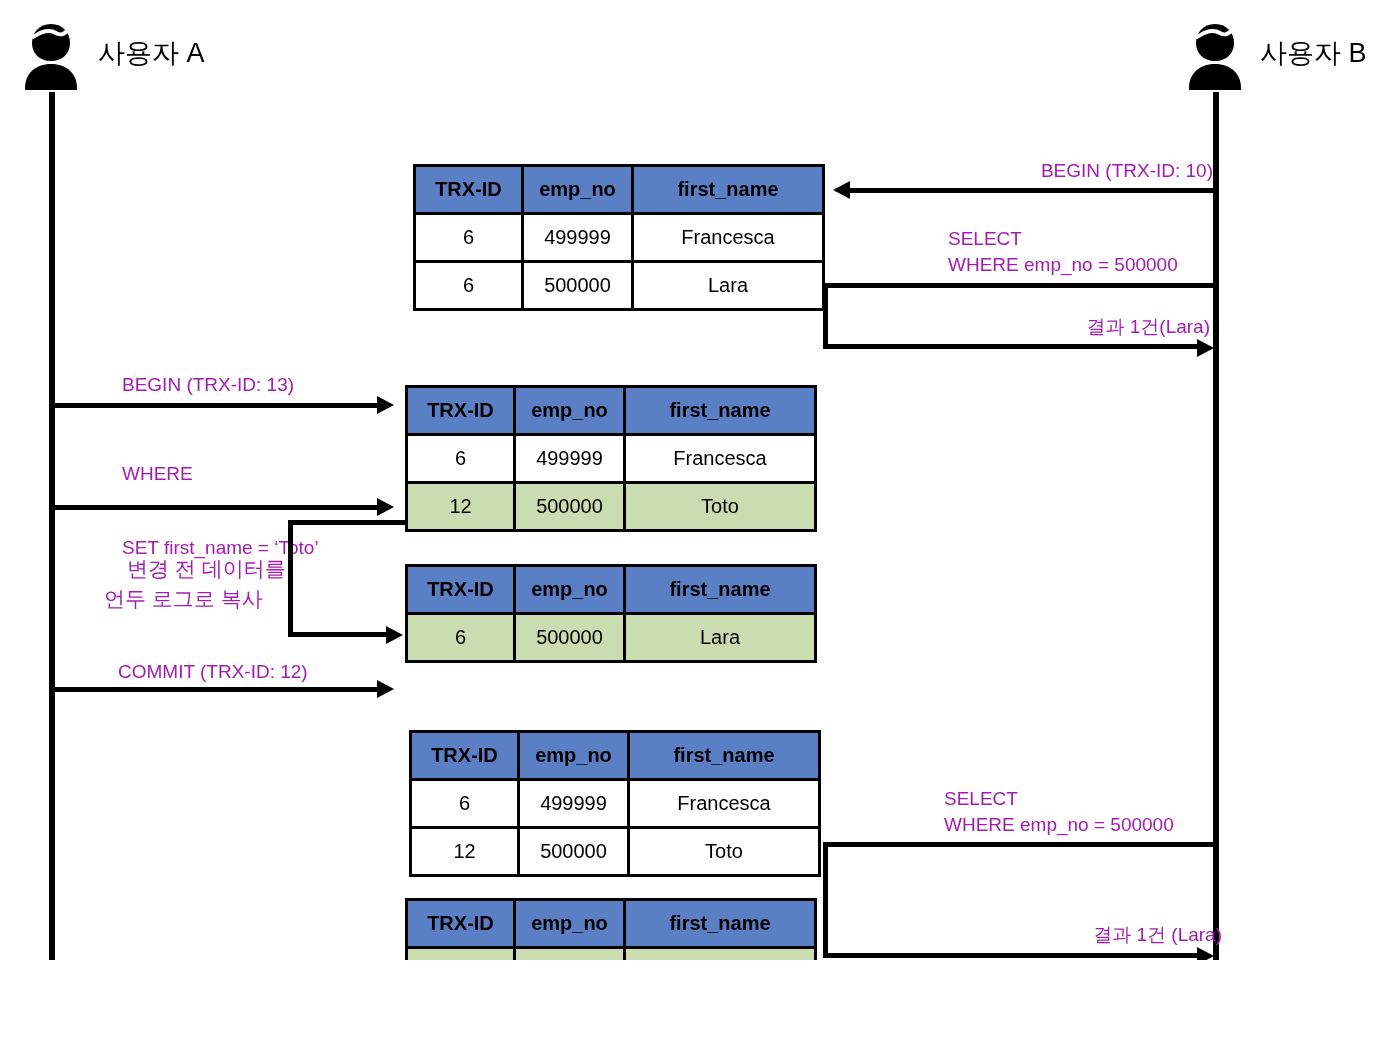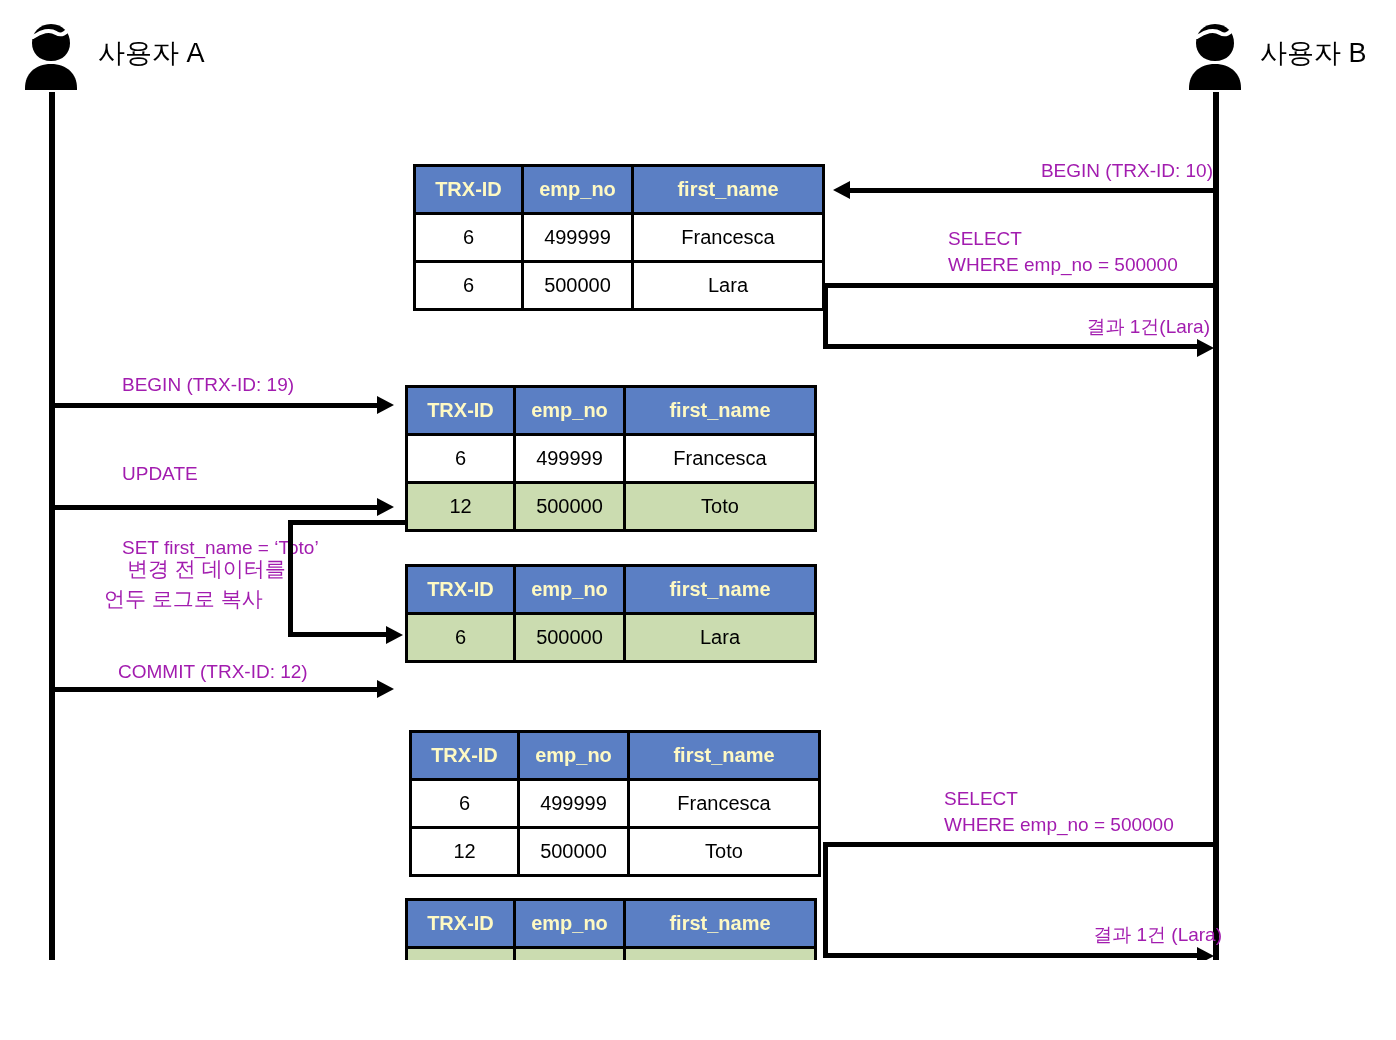--- a/index.html
+++ b/index.html
@@ -52,21 +52,21 @@
     height:45px;
     text-align:center;
     vertical-align:middle;
     font-size:20px;
     color:#000;
     padding:0;
     background:#fff;
   }
   .tbl td.hd{
     background:#5B7FC4;
-    color:#fef9c3;
+    color:#000000;
     font-weight:bold;
   }
   .tbl td.green{background:#CBDCB0;}
   .c-trx{width:105px;}
   .c-emp{width:107px;}
   .c-name{width:188px;}
 
   
   .hline{position:absolute;height:5px;background:#000;}
   .vline{position:absolute;width:5px;background:#000;}
@@ -151,21 +151,21 @@
 
   <div class="msg" style="left:948px;top:226px;">SELECT</div>
   <div class="msg" style="left:948px;top:252px;">WHERE emp_no = 500000</div>
 
   <div class="hline" style="left:823px;top:283px;width:391px;"></div>
   <div class="vline" style="left:823px;top:283px;height:66px;"></div>
   <div class="hline" style="left:823px;top:344px;width:380px;"></div>
   <div class="arrow-r" style="left:1197px;top:339px;"></div>
   <div class="msg right" style="left:820px;top:314px;width:390px;">결과 1건(Lara)</div>
 
-  <div class="msg" style="left:122px;top:372px;">BEGIN (TRX-ID: 19)</div>
+  <div class="msg" style="left:122px;top:372px;">BEGIN (TRX-ID: 13)</div>
   <div class="hline" style="left:52px;top:403px;width:330px;"></div>
   <div class="arrow-r" style="left:377px;top:396px;"></div>
 
   <table class="tbl" style="left:405px;top:385px;">
     <tbody>
         <tr>
       <td class="hd c-trx">TRX-ID</td>
       <td class="hd c-emp">emp_no</td>
       <td class="hd c-name">first_name</td>
     </tr>
@@ -175,21 +175,21 @@
       <td>Francesca</td>
     </tr>
     <tr>
       <td class="green">12</td>
       <td class="green">500000</td>
       <td class="green">Toto</td>
     </tr>
   </tbody>
     </table>
 
-  <div class="msg" style="left:122px;top:461px;">UPDATE</div>
+  <div class="msg" style="left:122px;top:461px;">WHERE</div>
   <div class="msg" style="left:122px;top:487px;margin-top:48px;">SET first_name = ‘Toto’</div>
   <div class="hline" style="left:52px;top:505px;width:330px;"></div>
   <div class="arrow-r" style="left:377px;top:498px;"></div>
 
   <div class="hline" style="left:288px;top:520px;width:117px;"></div>
   <div class="vline" style="left:288px;top:520px;height:117px;"></div>
   <div class="hline" style="left:288px;top:632px;width:103px;"></div>
   <div class="arrow-r" style="left:386px;top:626px;"></div>
 
   <div class="msg ko" style="left:104px;top:554px;margin-left:23px;">변경 전 데이터를</div>

